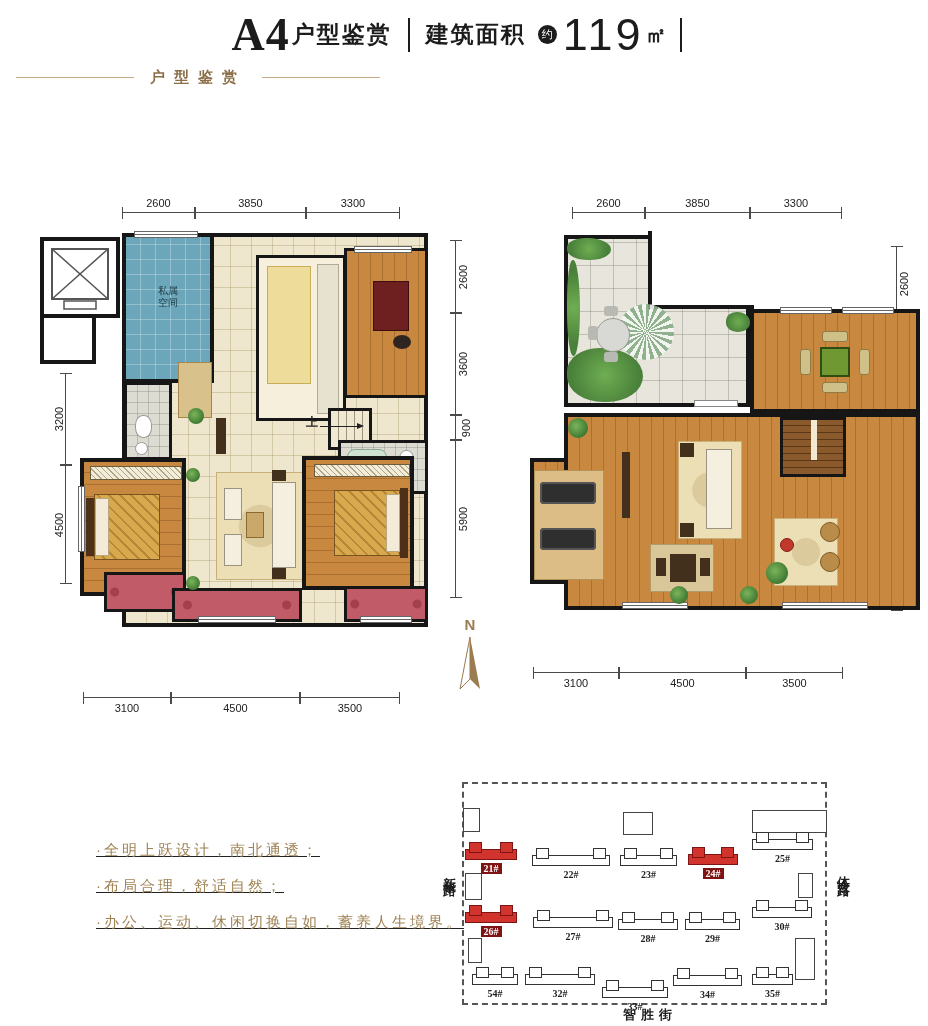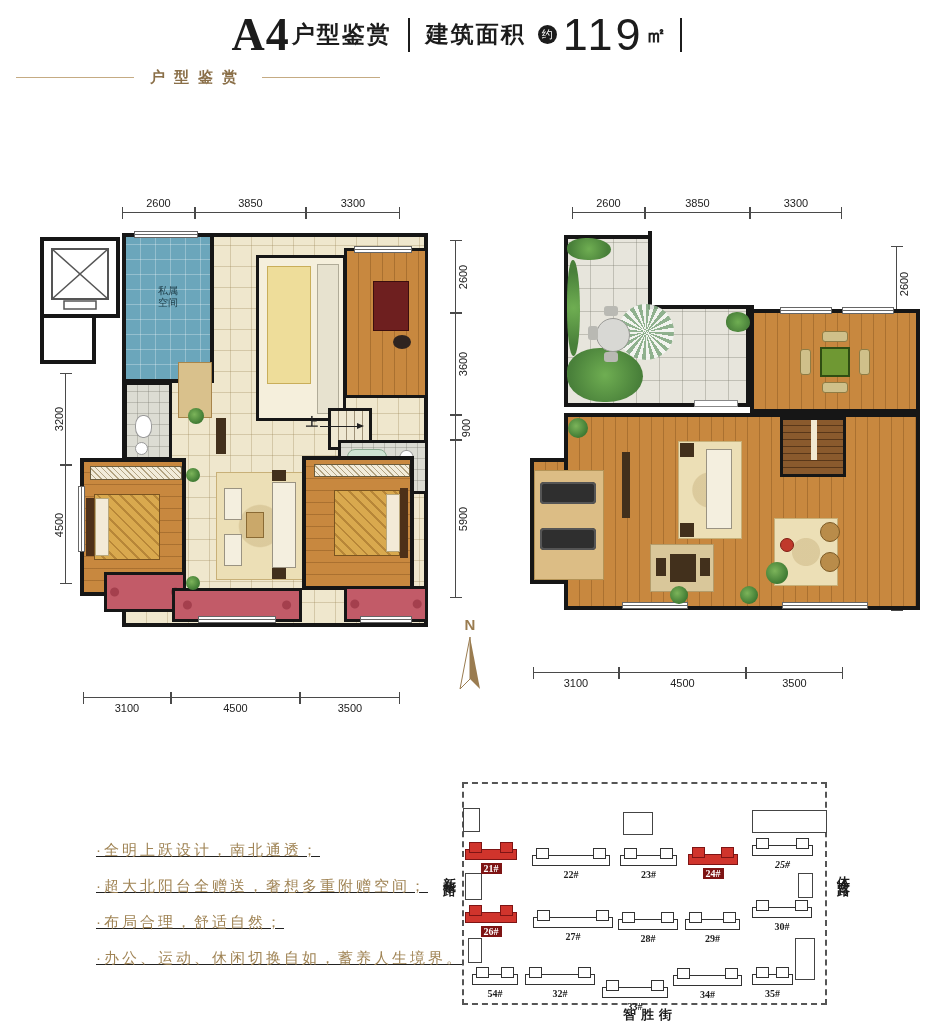--- a/index.html
+++ b/index.html
@@ -333,21 +333,20 @@
   <div class="compass" style="left:448px;top:616px;">
     <span class="nlabel">N</span>
     <svg width="36" height="62" viewBox="0 0 36 62">
       <polygon points="18,4 28,56 18,46" fill="#9a7c50"></polygon>
       <polygon points="18,4 8,56 18,46" fill="#ffffff" stroke="#9a7c50" stroke-width="1"></polygon>
     </svg>
   </div>
 
   <ul class="features" style="left:96px;top:832px;text-decoration:underline;">
     <li>·全明上跃设计，南北通透；</li>
-    <li>·超大北阳台全赠送，奢想多重附赠空间；</li>
     <li>·布局合理，舒适自然；</li>
     <li>·办公、运动、休闲切换自如，蓄养人生境界。</li>
   </ul>
 
   <div class="sitemap" style="left:440px;top:772px;width:480px;height:254px;">
     <div class="mapborder" style="left:22px;top:10px;width:365px;height:223px;"></div>
 
     <div class="aux" style="left:23px;top:36px;width:17px;height:24px;"></div>
     <div class="aux" style="left:25px;top:101px;width:17px;height:27px;"></div>
     <div class="aux" style="left:28px;top:166px;width:14px;height:25px;"></div>
@@ -365,21 +364,21 @@
       <div class="blabel"><span>22#</span></div>
     </div>
     <div class="bldg" style="left:180px;top:76px;width:57px;">
       <div class="bshape"></div>
       <div class="blabel"><span>23#</span></div>
     </div>
     <div class="bldg red" style="left:248px;top:75px;width:50px;">
       <div class="bshape"></div>
       <div class="blabel"><span>24#</span></div>
     </div>
-    <div class="bldg" style="left:312px;top:66px;width:61px;font-style:italic;">
+    <div class="bldg" style="left:312px;top:60px;width:61px;">
       <div class="bshape"></div>
       <div class="blabel"><span>25#</span></div>
     </div>
 
     <div class="bldg red" style="left:25px;top:133px;width:52px;">
       <div class="bshape"></div>
       <div class="blabel"><span>26#</span></div>
     </div>
     <div class="bldg" style="left:93px;top:138px;width:80px;">
       <div class="bshape"></div>

